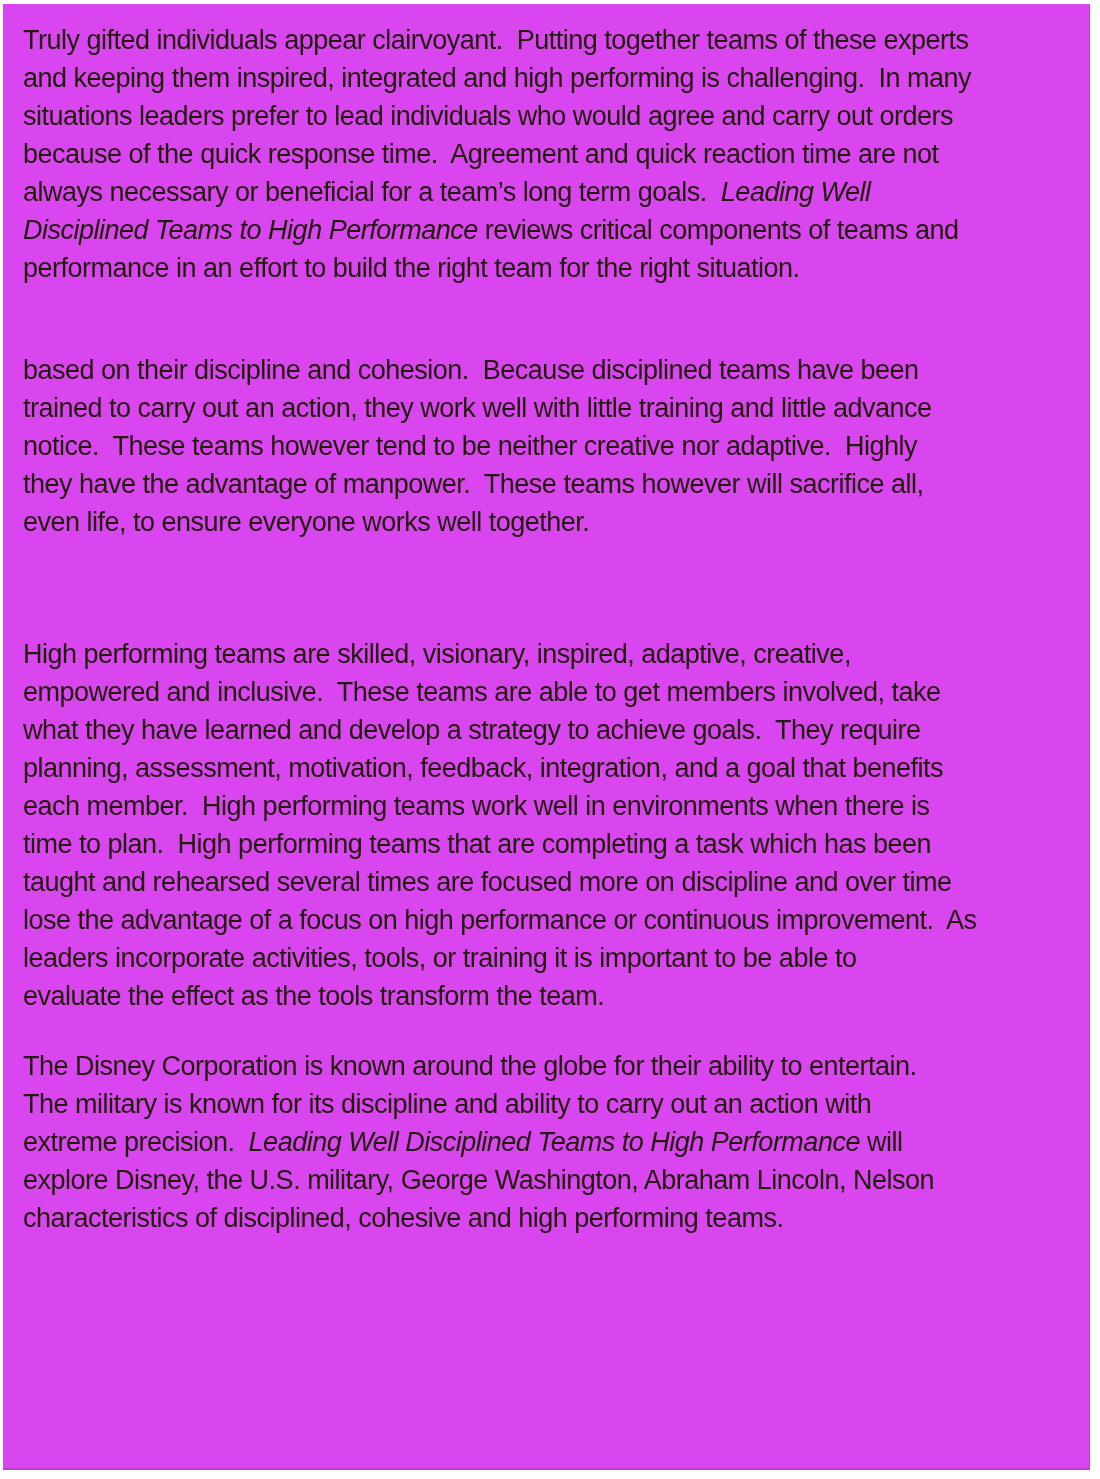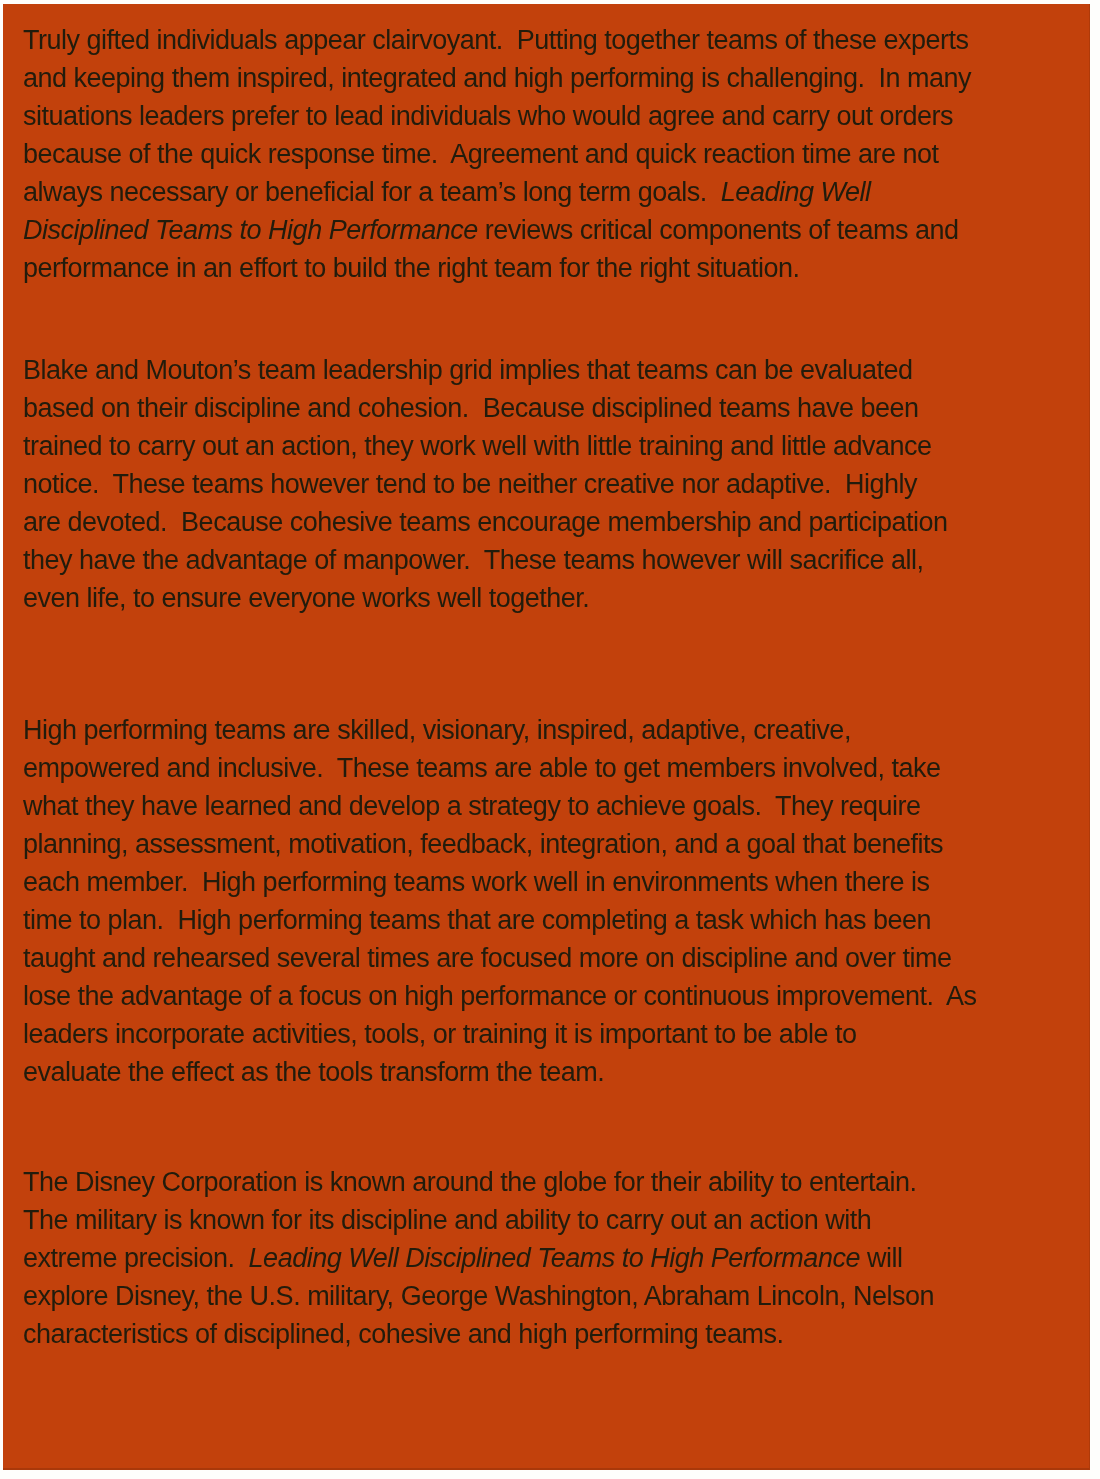--- a/index.html
+++ b/index.html
@@ -18,49 +18,47 @@
     right: 10px;
     bottom: 9px;
     box-sizing: border-box;
     padding: 17px 20px 0 20px;
     border-right: 1px solid rgba(0,0,0,0.10);
     border-bottom: 2px solid rgba(0,0,0,0.12);
   }
   .paragraph { margin: 0; }
   .paragraph.p2 { margin-top: 64px; }
   .paragraph.p3 { margin-top: 94px; }
-  .paragraph.p4 { margin-top: 72px; }
+  .paragraph.p4 { margin-top: 32px; }
   .line {
     white-space: pre;
     font-size: 27px;
     line-height: 38px;
     letter-spacing: -0.5px;
   }
   .line em { }
 </style>
 </head>
 <body style="background: rgb(254, 254, 252);">
 
-<div class="panel" style="background: #c2410c;">
+<div class="panel" style="background: #d946ef;">
   <div class="text-block" style="color: rgb(34, 28, 12);">
       <div class="paragraph p1">
         <div class="line"><span>Truly gifted individuals appear clairvoyant.  Putting together teams of these experts</span></div>
         <div class="line"><span>and keeping them inspired, integrated and high performing is challenging.  In many</span></div>
         <div class="line"><span>situations leaders prefer to lead individuals who would agree and carry out orders</span></div>
         <div class="line"><span>because of the quick response time.  Agreement and quick reaction time are not</span></div>
         <div class="line"><span>always necessary or beneficial for a team’s long term goals.  </span><em>Leading Well</em></div>
         <div class="line"><em>Disciplined Teams to High Performance</em><span> reviews critical components of teams and</span></div>
         <div class="line"><span>performance in an effort to build the right team for the right situation.</span></div>
       </div>
       <div class="paragraph p2">
-        <div class="line"><span>Blake and Mouton’s team leadership grid implies that teams can be evaluated</span></div>
         <div class="line"><span>based on their discipline and cohesion.  Because disciplined teams have been</span></div>
         <div class="line"><span>trained to carry out an action, they work well with little training and little advance</span></div>
         <div class="line"><span>notice.  These teams however tend to be neither creative nor adaptive.  Highly</span></div>
-        <div class="line"><span>are devoted.  Because cohesive teams encourage membership and participation</span></div>
         <div class="line"><span>they have the advantage of manpower.  These teams however will sacrifice all,</span></div>
         <div class="line"><span>even life, to ensure everyone works well together.</span></div>
       </div>
       <div class="paragraph p3">
         <div class="line"><span>High performing teams are skilled, visionary, inspired, adaptive, creative,</span></div>
         <div class="line"><span>empowered and inclusive.  These teams are able to get members involved, take</span></div>
         <div class="line"><span>what they have learned and develop a strategy to achieve goals.  They require</span></div>
         <div class="line"><span>planning, assessment, motivation, feedback, integration, and a goal that benefits</span></div>
         <div class="line"><span>each member.  High performing teams work well in environments when there is</span></div>
         <div class="line"><span>time to plan.  High performing teams that are completing a task which has been</span></div>

